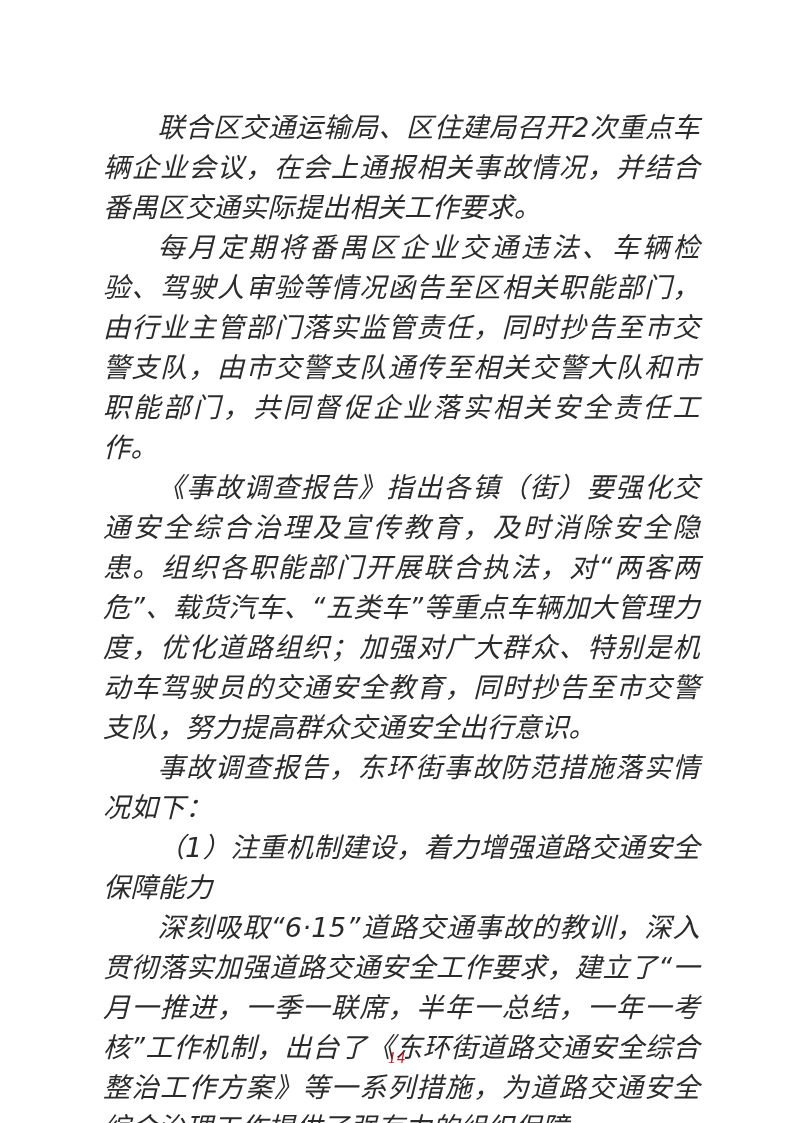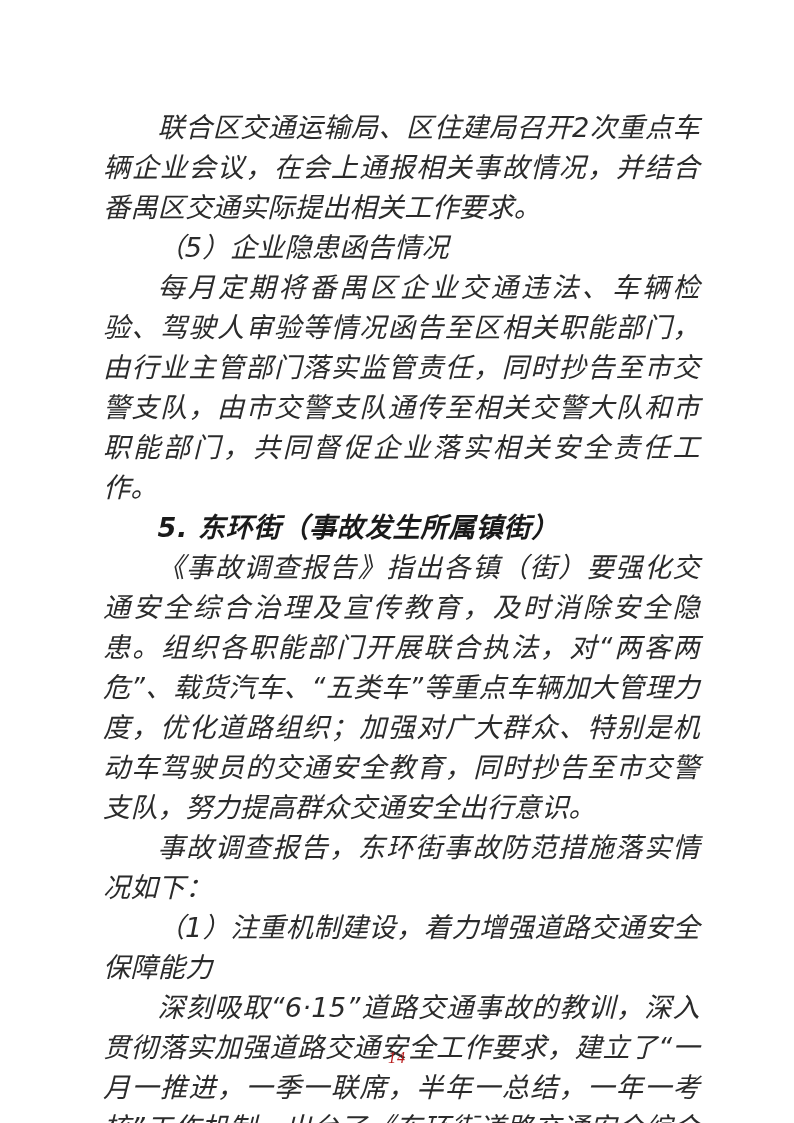--- a/index.html
+++ b/index.html
@@ -73,25 +73,23 @@
   }
 </style>
 </head>
 <body>
 
 <div class="page">
 
   <div class="doc-body">
     <p class="para">联合区交通运输局、区住建局召开2次重点车辆企业会议，在会上通报相关事故情况，并结合番禺区交通实际提出相关工作要求。</p>
 
-    <p class="para">（5）企业隐患函告情况</p>
 
     <p class="para">每月定期将番禺区企业交通违法、车辆检验、驾驶人审验等情况函告至区相关职能部门，由行业主管部门落实监管责任，同时抄告至市交警支队，由市交警支队通传至相关交警大队和市职能部门，共同督促企业落实相关安全责任工作。</p>
 
-    <p class="para heading">5. 东环街（事故发生所属镇街）</p>
 
     <p class="para">《事故调查报告》指出各镇（街）要强化交通安全综合治理及宣传教育，及时消除安全隐患。组织各职能部门开展联合执法，对“两客两危”、载货汽车、“五类车”等重点车辆加大管理力度，优化道路组织；加强对广大群众、特别是机动车驾驶员的交通安全教育，同时抄告至市交警支队，努力提高群众交通安全出行意识。</p>
 
     <p class="para">事故调查报告，东环街事故防范措施落实情况如下：</p>
 
     <p class="para">（1）注重机制建设，着力增强道路交通安全保障能力</p>
 
     <p class="para">深刻吸取“6·15”道路交通事故的教训，深入贯彻落实加强道路交通安全工作要求，建立了“一月一推进，一季一联席，半年一总结，一年一考核”工作机制，出台了《东环街道路交通安全综合整治工作方案》等一系列措施，为道路交通安全综合治理工作提供了强有力的组织保障。</p>
 
   </div>

